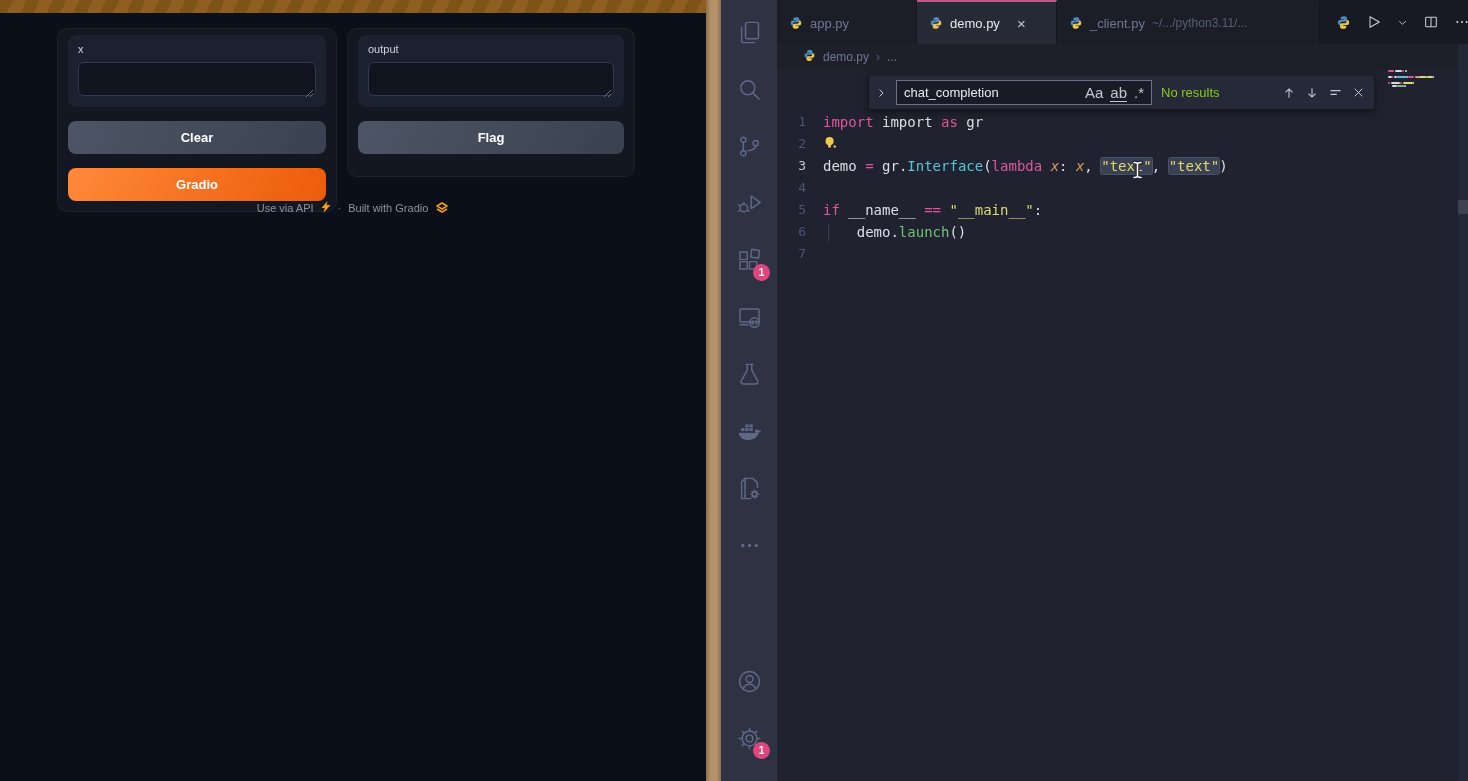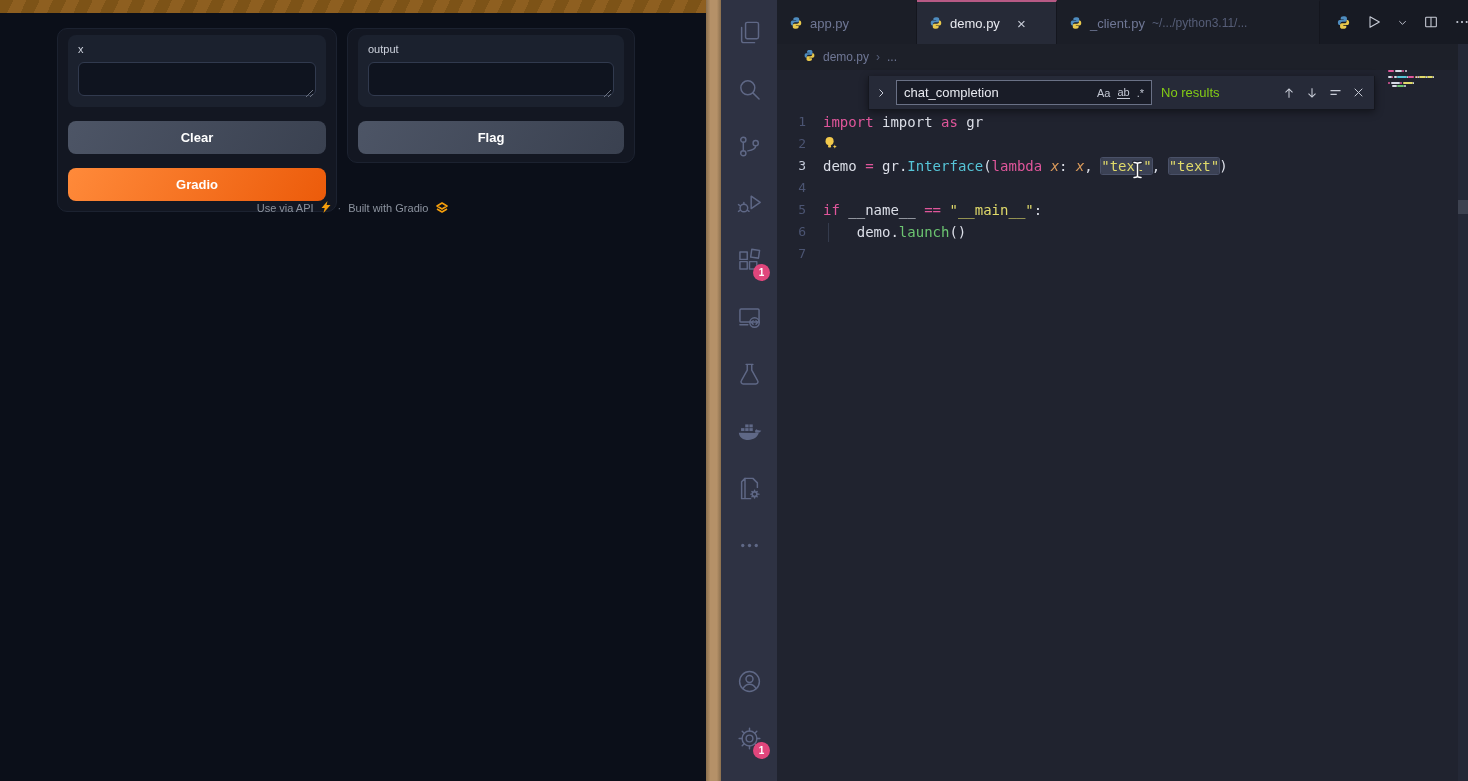--- a/index.html
+++ b/index.html
@@ -8,21 +8,21 @@
          font-family:"Liberation Sans", sans-serif; background:#0b0f19; }
 
   
   .gradio-pane { position:relative; width:706px; height:100%; background:#0b0f19; flex:none; }
   .stripe-bar { height:13px; width:100%;
     background:repeating-linear-gradient(115deg,#7d5317 0 12px,#8e5f20 12px 24px); }
   .gradio-body { position:relative; padding:15px 0 0 57px; }
   .gr-row { display:flex; gap:10px; align-items:flex-start; }
   .gr-col { background:#131722; border:1px solid #1c2230; border-radius:10px; padding:6px 10px 10px; }
   .gr-col.left { width:280px; }
-  .gr-col.right { width:288px; padding-bottom:8px; }
+  .gr-col.right { width:288px; padding-bottom:22px; }
   .gr-box { background:#1b212e; border-radius:8px; padding:8px 10px 12px; height:72px; }
   .gr-label { font-size:11px; color:#cdd2dd; margin-bottom:7px; }
   .gr-textarea { display:block; width:100%; height:34px; background:#0f141f; border:1px solid #313a4e;
     border-radius:6px; resize:none; color:#e5e7eb; font-family:"Liberation Sans",sans-serif; font-size:12px;
     outline:none; }
   .grip { position:relative; float:right; margin-top:-12px; margin-right:2px; }
   .gr-btn { width:100%; height:33px; margin-top:14px; border:none; border-radius:8px; color:#fff;
     font-weight:bold; font-size:13px; font-family:"Liberation Sans",sans-serif; cursor:pointer;
     display:flex; align-items:center; justify-content:center; }
   .gr-btn.secondary { background:linear-gradient(120deg,#4d5566,#3a4150); }
@@ -76,21 +76,21 @@
 
   
   .find-widget { position:absolute; z-index:6; top:76px; left:91px; width:507px; height:34px;
     background:#262a38; border:1px solid #15171f; border-top:none; box-shadow:0 2px 8px rgba(0,0,0,.45);
     display:flex; align-items:center; gap:9px; padding:0 9px 0 6px; }
   .find-expander { color:#c9cdd8; display:flex; align-items:center; cursor:pointer; }
   .find-input-box { width:256px; height:25px; background:#191c27; border:1px solid #6a7186;
     display:flex; align-items:center; padding:0 7px; gap:7px; }
   .find-input { flex:1; min-width:0; background:transparent; border:none; outline:none; color:#e8eaf0;
     font-size:13px; font-family:"Liberation Sans",sans-serif; }
-  .find-opt { color:#c3c8d4; font-size:11px; cursor:pointer; flex:none; }
+  .find-opt { color:#c3c8d4; font-size:15px; cursor:pointer; flex:none; }
   .find-opt.word { border-bottom:1px solid #c3c8d4; }
   .no-results { color:#84cc16; font-size:13px; flex:1; }
   .find-btn { color:#c9cdd8; display:flex; align-items:center; cursor:pointer; }
 
   
   .minimap { position:absolute; top:70px; left:611px; width:56px; z-index:3; }
   .mm-row { height:2px; margin-bottom:1px; white-space:nowrap; font-size:0; }
   .mm-bar { display:inline-block; height:2px; vertical-align:top; border-radius:1px; }
   .scroll-track { position:absolute; top:44px; bottom:0; right:0; width:10px; background:#242836; z-index:2; }
   .scroll-thumb { position:absolute; top:156px; right:0; width:10px; height:14px; background:#3d4250; }

